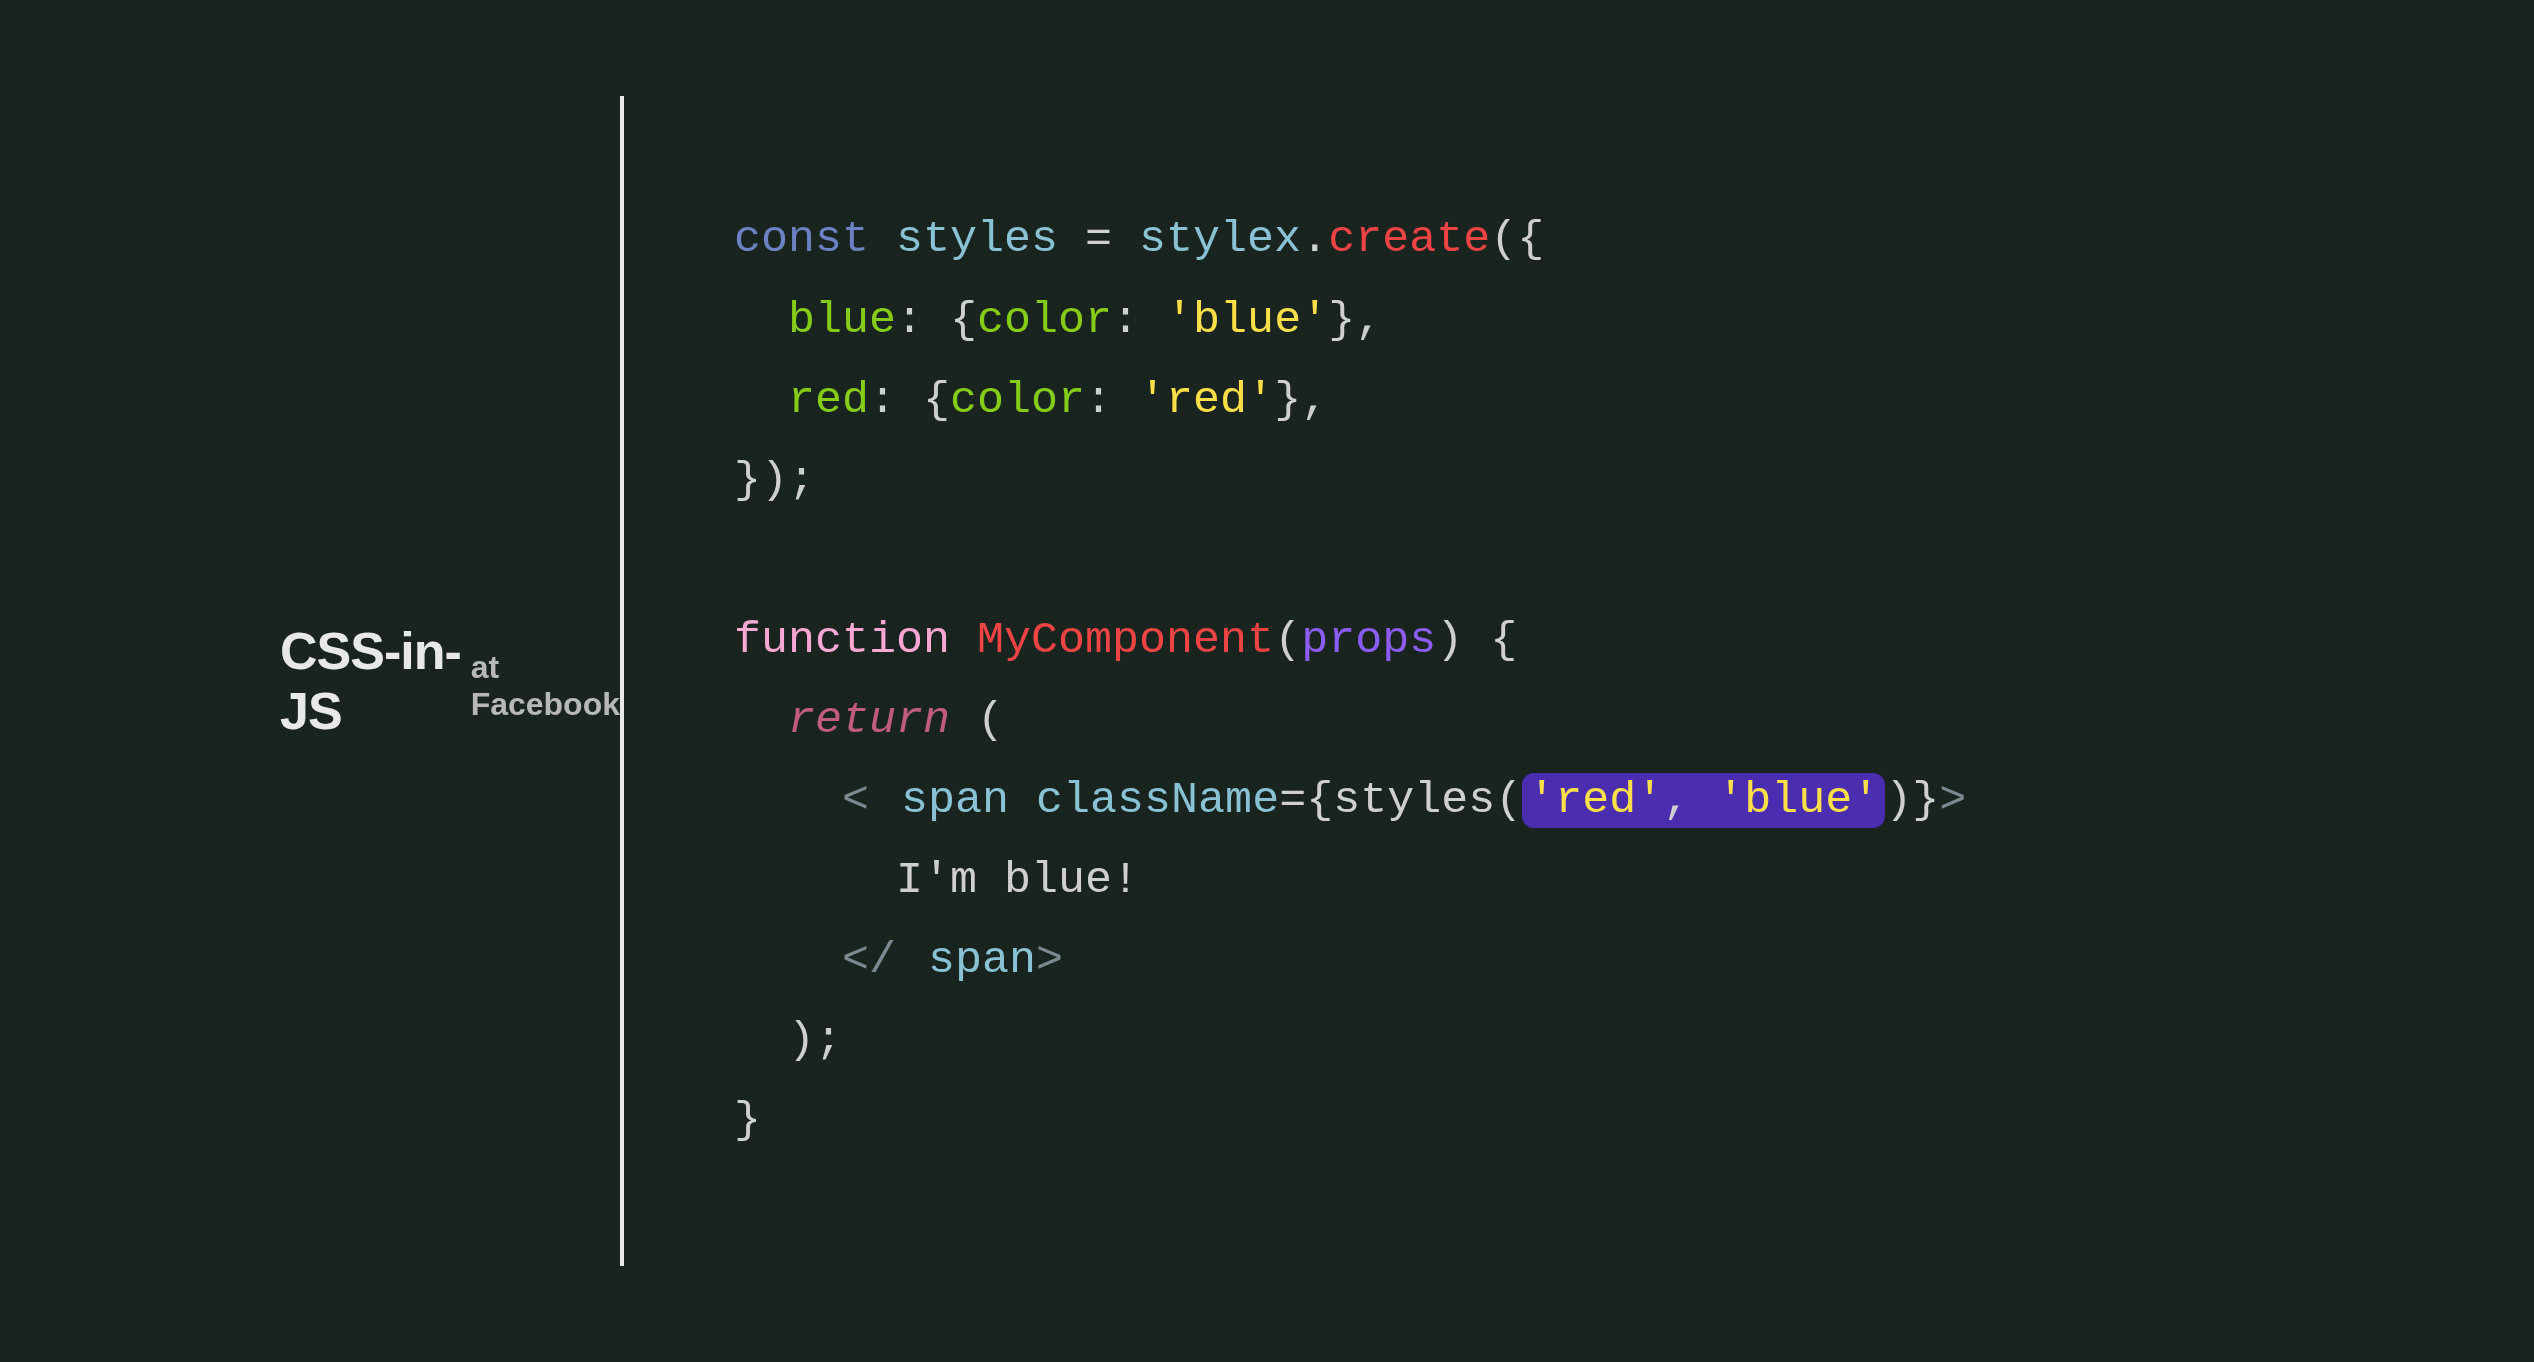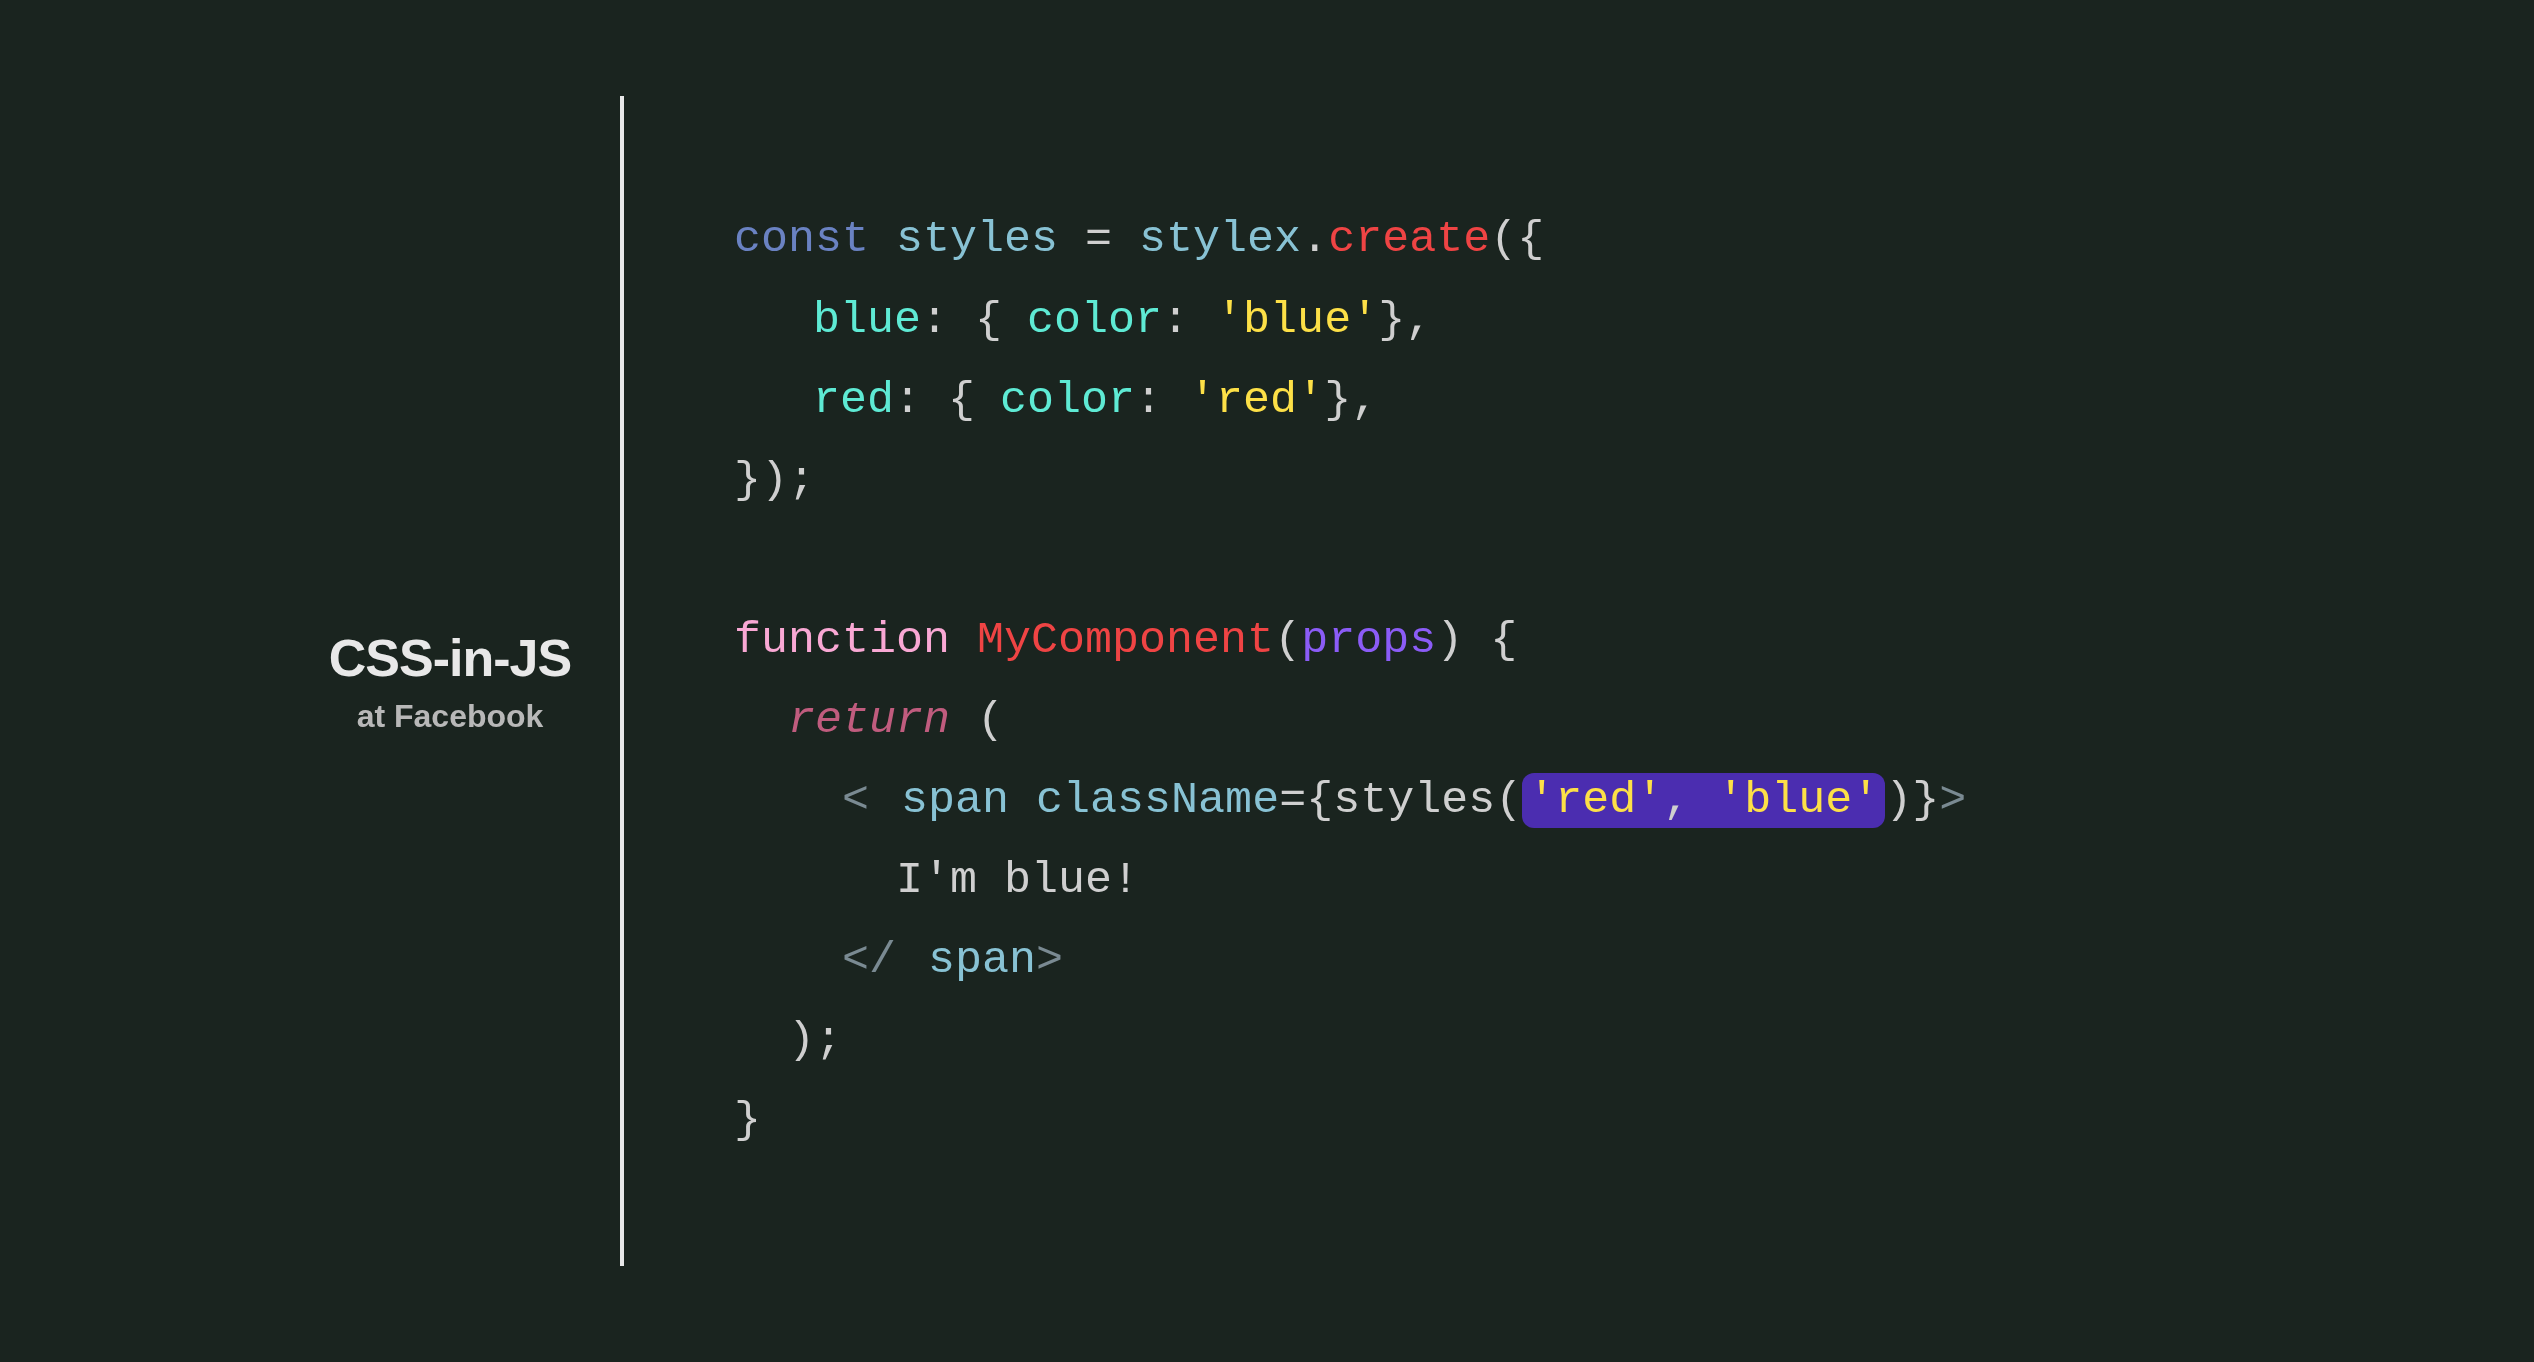--- a/index.html
+++ b/index.html
@@ -17,21 +17,20 @@
       overflow: hidden;
     }
     .container {
       display: flex;
       align-items: center;
       width: 100%;
       padding-left: 280px;
     }
     .sidebar {
       display: flex;
-      flex-direction: column;
       align-items: center;
       justify-content: center;
       width: 340px;
       flex-shrink: 0;
     }
     .title {
       color: #e8e8e8;
       font-size: 52px;
       font-weight: 700;
       letter-spacing: -1px;
@@ -52,21 +51,21 @@
       padding-left: 110px;
       font-family: "SF Mono", Menlo, Monaco, Consolas, "Courier New", monospace;
       font-size: 45px;
       line-height: 1.78;
       white-space: pre;
       color: #d0d0d0;
     }
     .tok-kw { color: #6a82c2; }
     .tok-var { color: #88c2d4; }
     .tok-op { color: #cfcfcf; }
-    .tok-prop { color: #5eead4; margin-left: 25px; }
+    .tok-prop { color: #84cc16; }
     .tok-str { color: #fde047; }
     .tok-punc { color: #cfcfcf; }
     .tok-fn-kw { color: #f9a8d4; text-align: center; }
     .tok-fn-name { color: #ef4444; font-family: Liberation Mono, monospace; }
     .tok-param { color: #8b5cf6; text-align: center; }
     .tok-return { color: #c05c7e; font-style: italic; }
     .tok-tag { color: #88c2d4; margin-left: 32px; }
     .tok-tag-punc { color: #7a8a92; }
     .tok-attr { color: #88c2d4; }
     .tok-jsx-text { color: #cfcfcf; }

